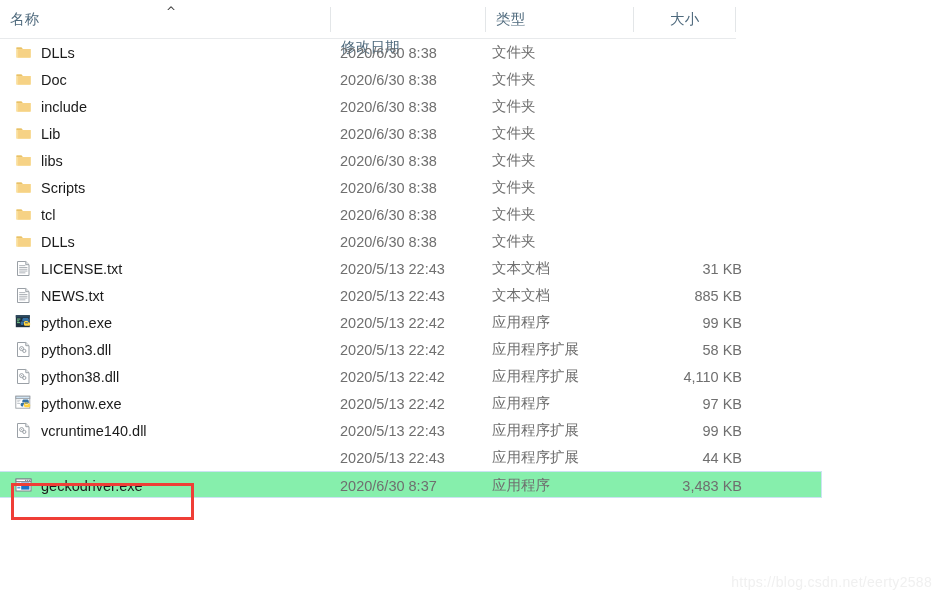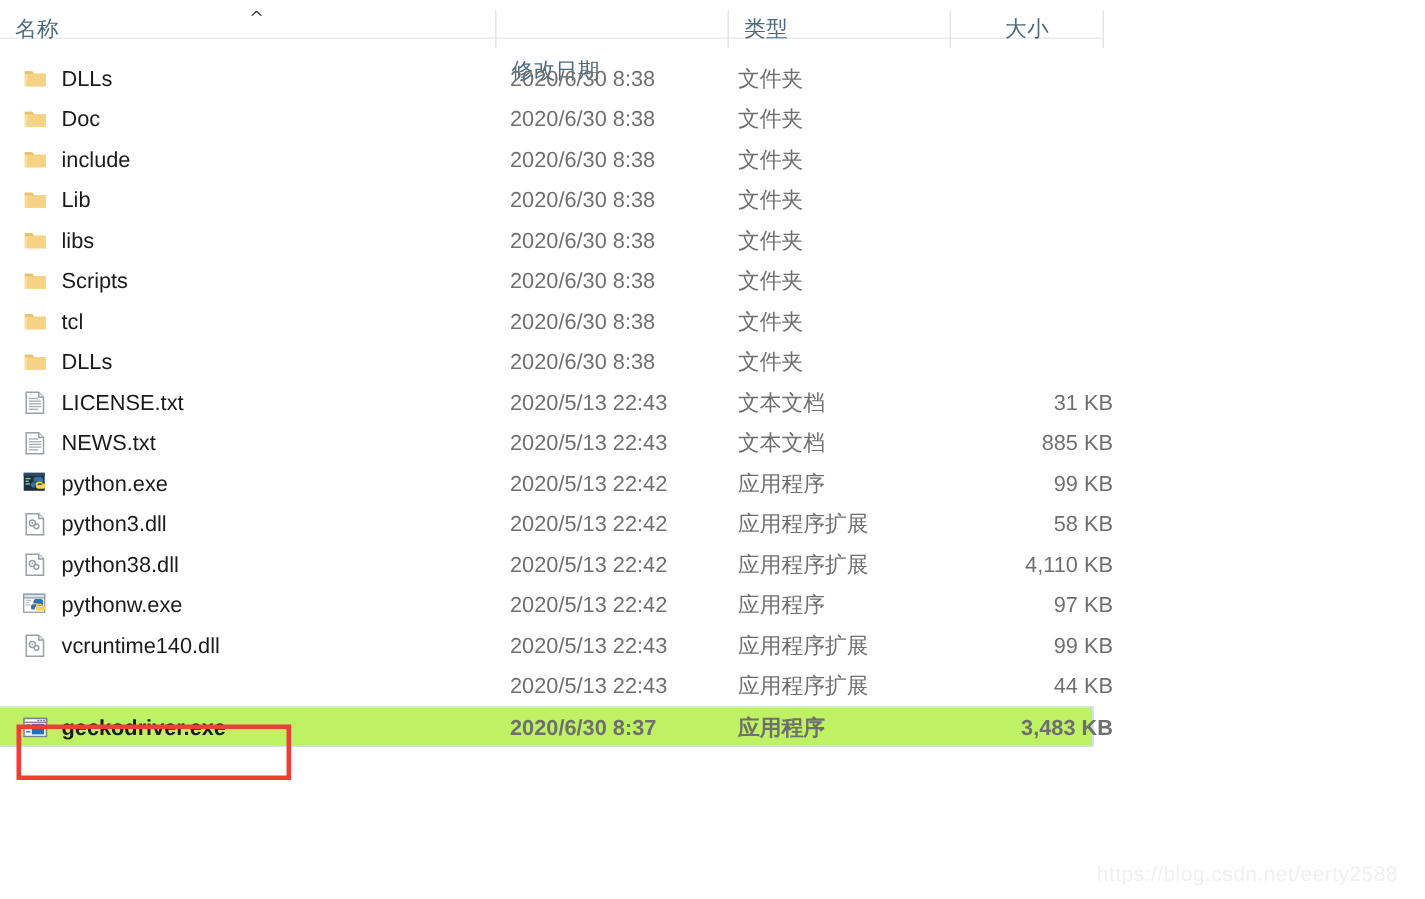--- a/index.html
+++ b/index.html
@@ -24,21 +24,21 @@
     width: 950px;
     height: 599px;
   }
 
   
   .col-header {
     position: absolute;
     left: 0;
     top: 0;
     width: 736px;
-    height: 26px;
+    height: 39px;
     box-sizing: border-box;
     border-bottom: 1px solid #e8eaec;
   }
   .hdr-cell {
     position: absolute;
     top: 0;
     height: 38px;
     box-sizing: border-box;
     display: flex;
     align-items: center;
@@ -74,26 +74,25 @@
     top: 39px;
     width: 736px;
     text-align: right;
   }
   .row {
     position: relative;
     height: 27px;
     box-sizing: border-box;
   }
   .row.selected {
-    background: #bef264;
+    background: #86efac;
     border-top: 1px solid #cce2f2;
     border-bottom: 1px solid #cce2f2;
     border-right: 1px solid #cce2f2;
-    width: 729px;
-    font-weight: bold;
+    width: 822px;
   }
   .cell {
     position: absolute;
     top: 0;
     height: 27px;
     display: flex;
     align-items: center;
     font-size: 14.5px;
     color: #6f6f6f;
     white-space: nowrap;

